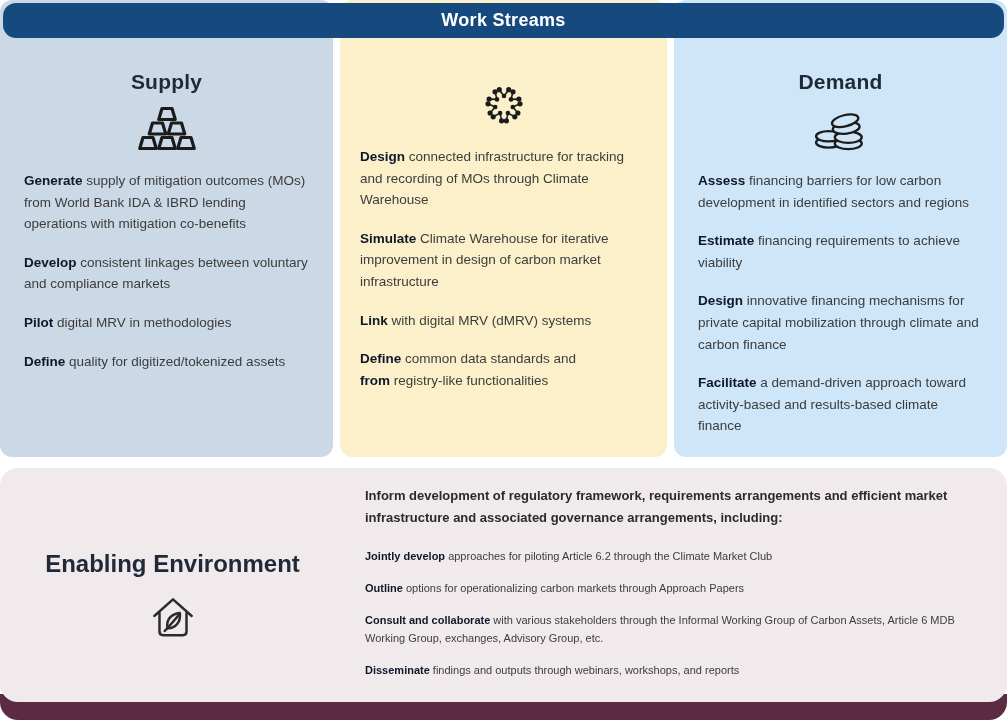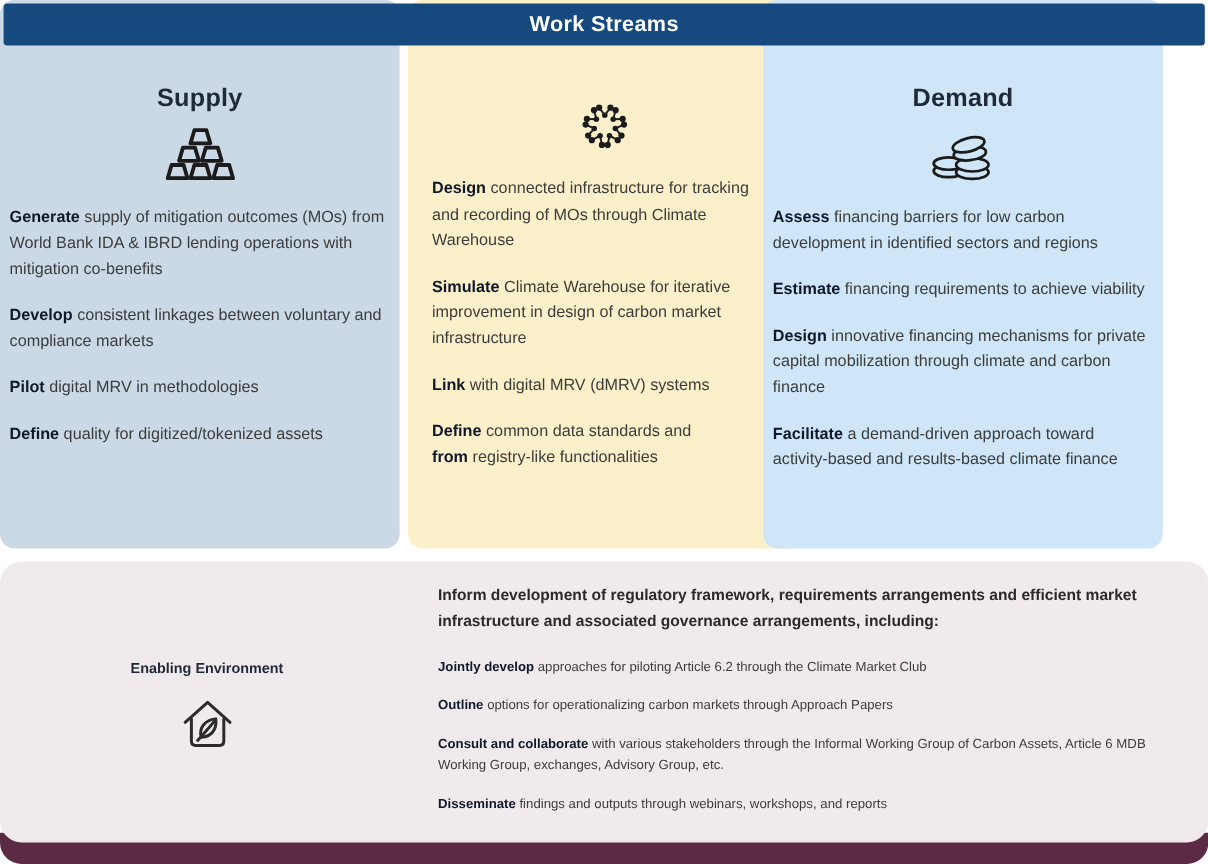--- a/index.html
+++ b/index.html
@@ -10,43 +10,43 @@
     --enabling-bg:#F0EAED;
     --footer-bar:#5B2A43;
   }
   html,body{margin:0;padding:0;}
   body{
     width:1007px;height:720px;position:relative;background:#ffffff;
     font-family:"Liberation Sans", sans-serif;overflow:hidden;
   }
   .col{
     position:absolute;top:0;height:457px;border-radius:12px;
-    box-sizing:border-box;padding:70px 8px 0;
+    box-sizing:border-box;padding:70px 24px 0;
   }
   #col-supply{left:0;width:333px;background:var(--supply-bg);}
   #col-infrastructure{left:340px;width:327px;background:var(--infrastructure-bg);padding-left:20px;padding-right:20px;}
-  #col-demand{left:636px;width:333px;background:var(--demand-bg);}
+  #col-demand{left:674px;width:333px;background:var(--demand-bg);}
   .col h2{margin:0;text-align:center;font-size:21px;line-height:24px;color:#1F2937;letter-spacing:.2px;font-weight:700;}
   .icon-wrap{display:flex;justify-content:center;align-items:center;height:54px;margin:8px 0 14px;}
   .item{margin:0 0 17px;font-size:13.5px;line-height:1.6;color:#3c3c3c;}
   .item b{color:#0f172a;font-weight:700;}
 
   #header{
     position:absolute;left:3px;top:3px;width:1001px;height:35px;z-index:5;
-    background:var(--header-bg);border-radius:3px;
+    background:var(--header-bg);border-radius:13px;
     display:flex;align-items:center;justify-content:center;
   }
   #header h1{margin:0;font-size:18px;color:#ffffff;font-weight:700;letter-spacing:.3px;}
 
   #enabling{
     position:absolute;left:0;top:468px;width:1007px;height:234px;z-index:2;
     background:var(--enabling-bg);border-radius:18px;
   }
   .env-left{position:absolute;left:0;top:82px;width:345px;text-align:center;}
-  .env-left h2{margin:0 0 10px;font-size:12px;color:#1F2937;font-weight:700;}
+  .env-left h2{margin:0 0 10px;font-size:24px;color:#1F2937;font-weight:700;}
   .env-left .icon-wrap{height:58px;margin:0;}
   .env-text{position:absolute;left:365px;top:17px;width:627px;}
   .env-intro{margin:0 0 18px;font-size:13px;line-height:1.7;font-weight:700;color:#2a2a2a;}
   .env-text .item{font-size:11px;line-height:1.7;margin:0 0 13px;}
 
   #footer-bar{
     position:absolute;left:0;top:694px;width:1007px;height:26px;z-index:1;
     background:var(--footer-bar);border-radius:0 0 18px 18px;
   }
   svg{display:block;}

